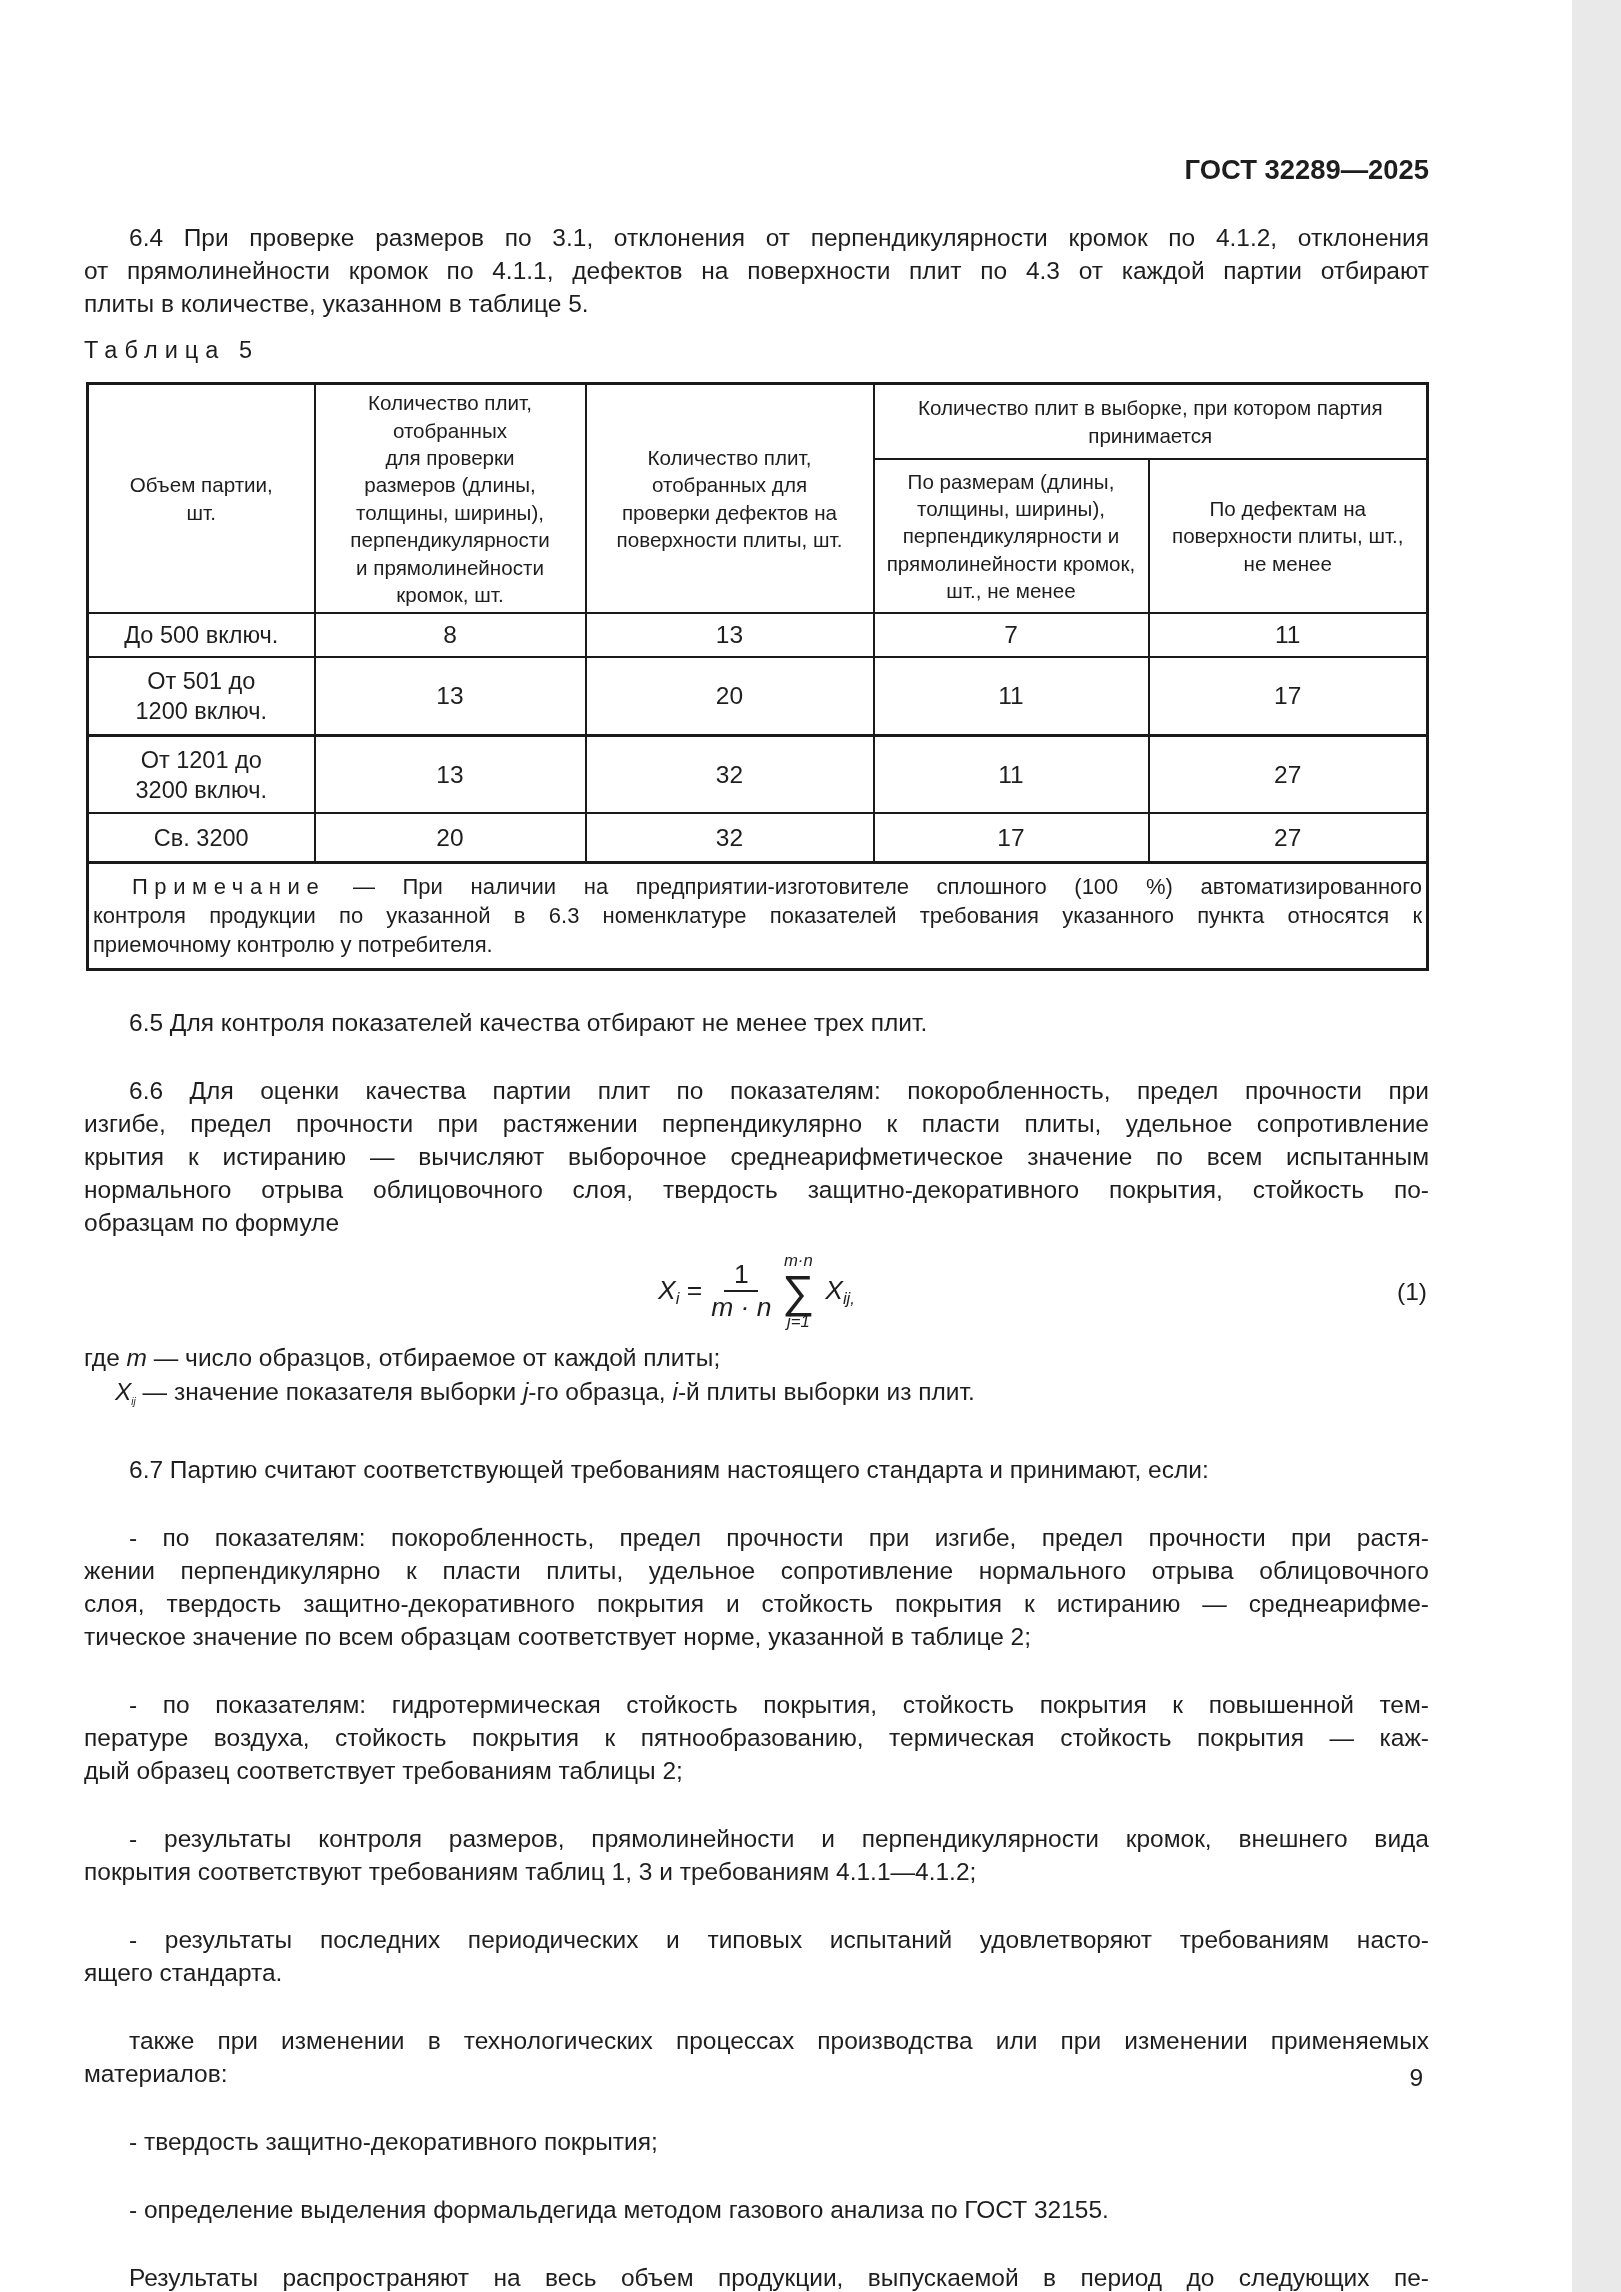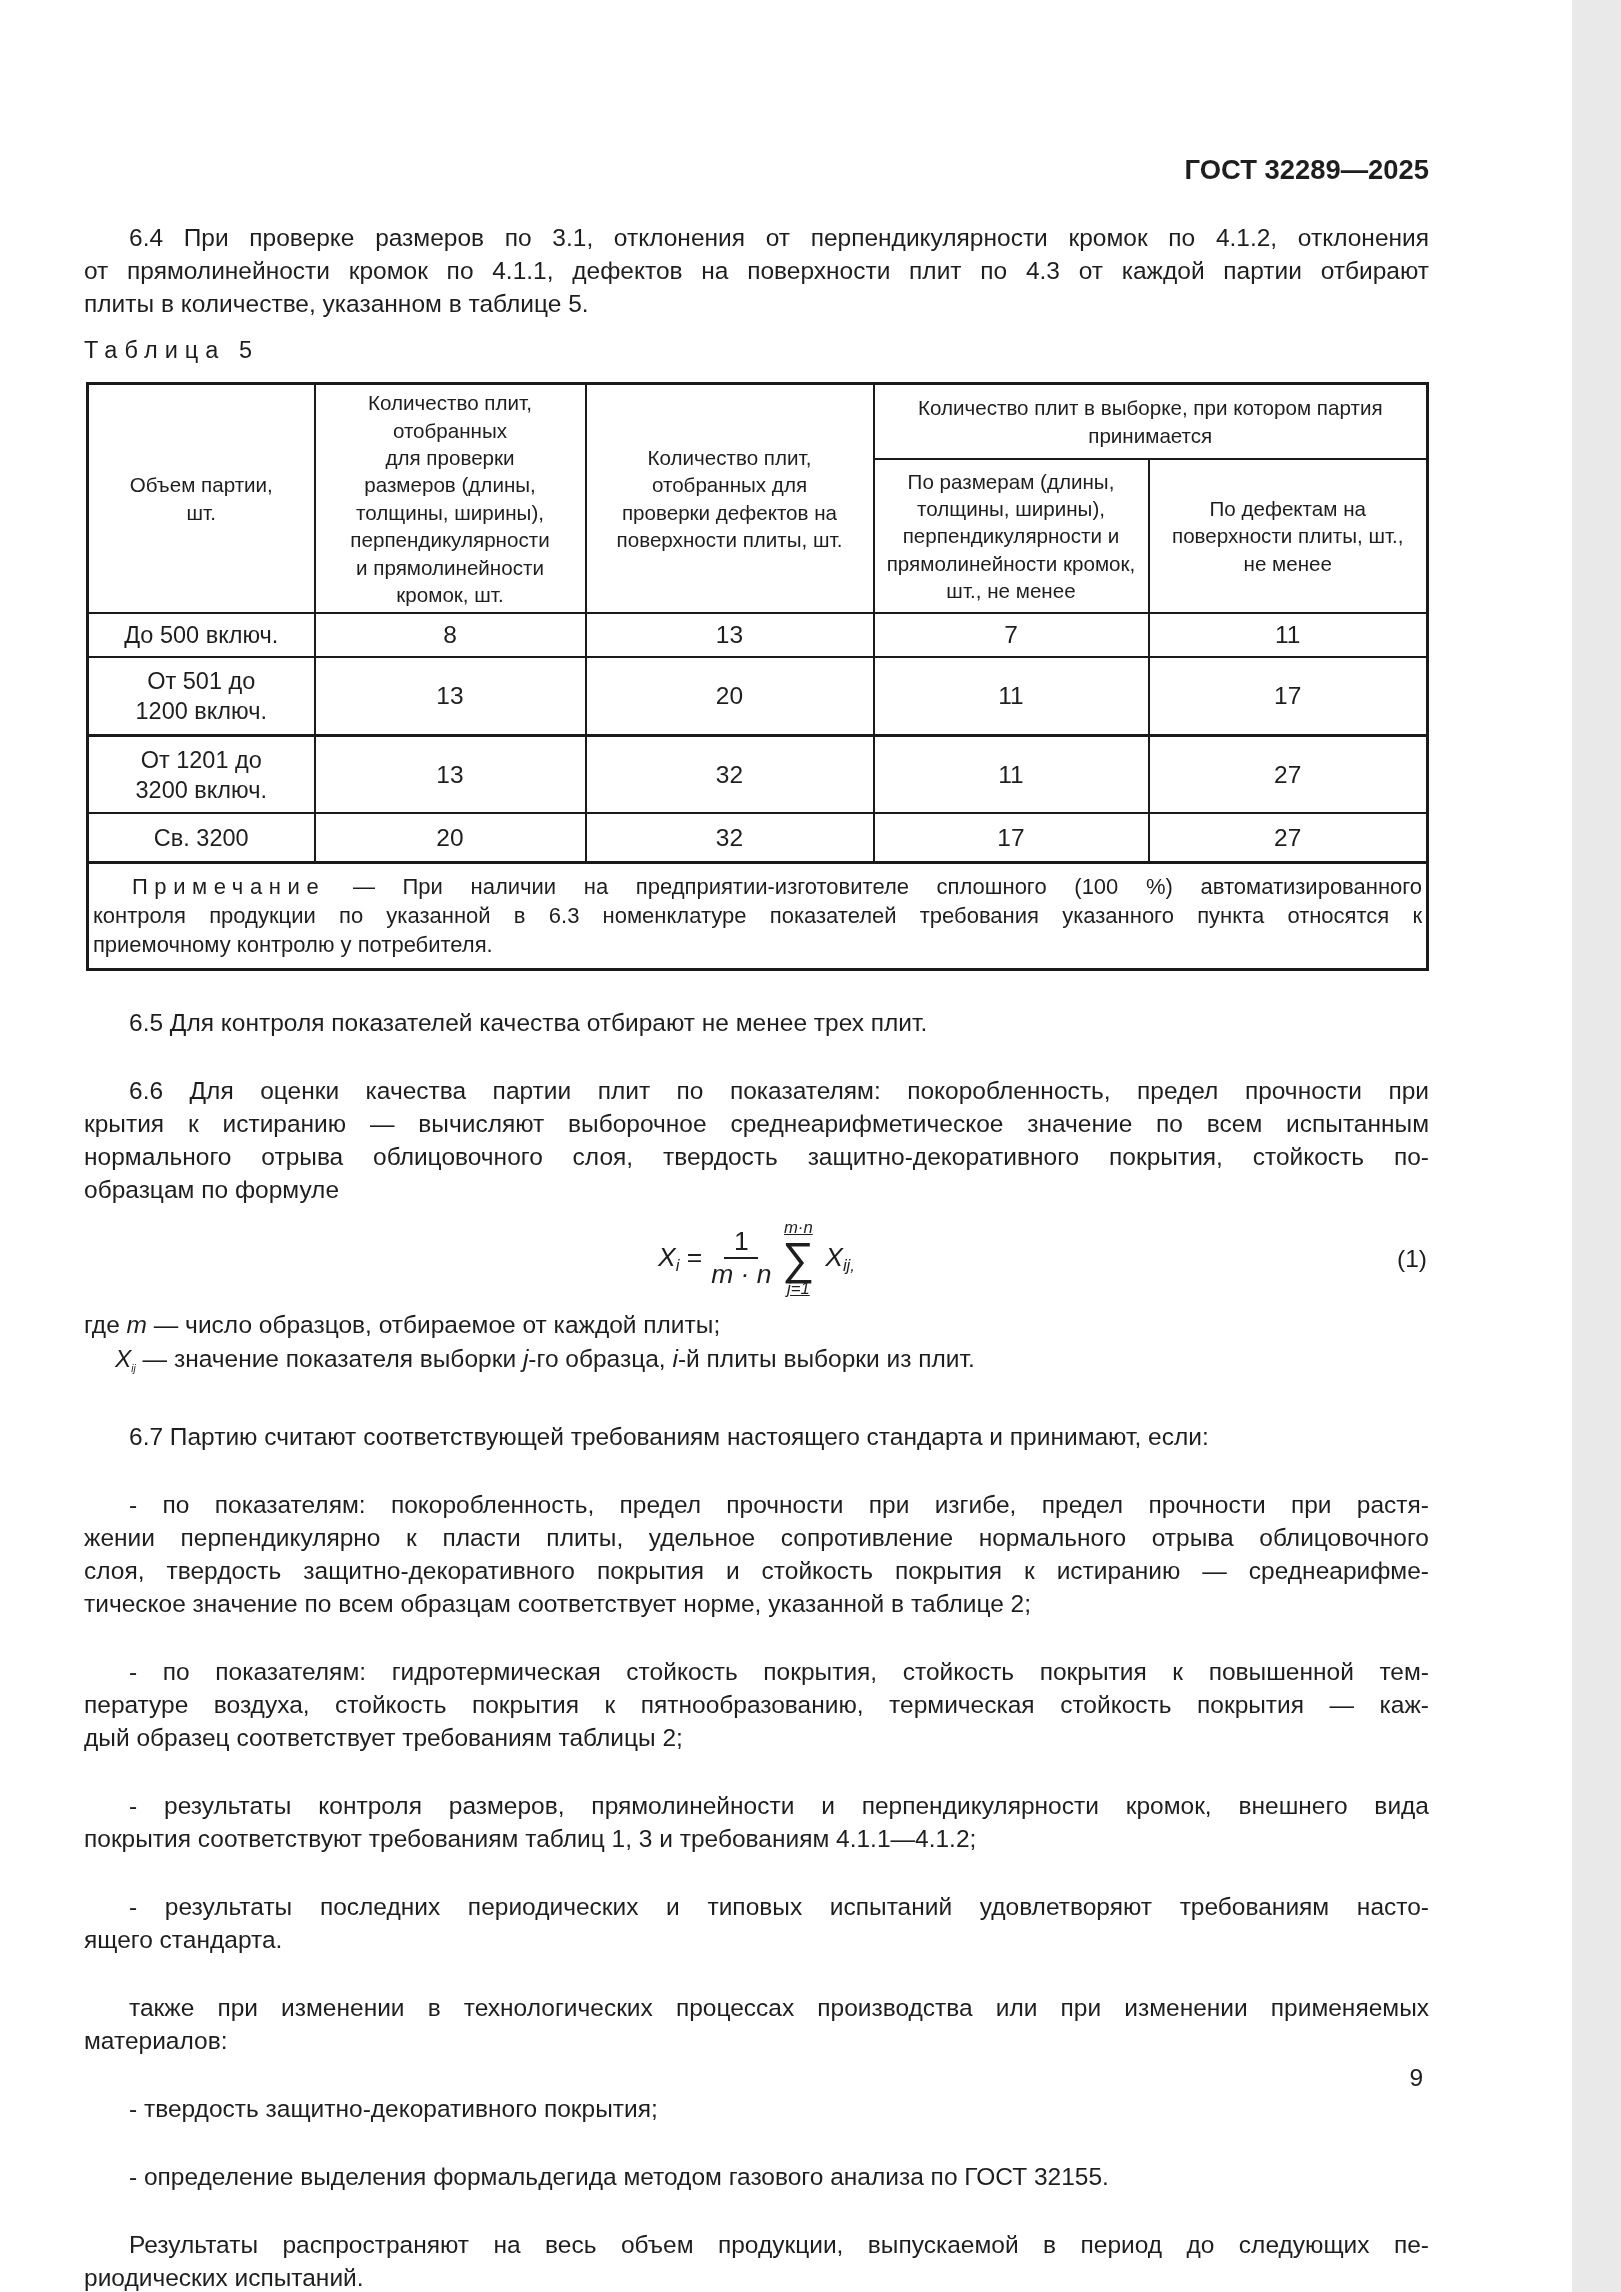--- a/index.html
+++ b/index.html
@@ -76,21 +76,21 @@
     min-height:90px;
     font-size:26.5px;
   }
   .formula { display:flex; align-items:center; gap:8.8px; }
   .fvar { font-style:italic; }
   .formula sub { font-size:16.7px; font-style:italic; vertical-align:-4.9px; letter-spacing:0; }
   .feq { font-style:normal; }
   .frac { display:inline-flex; flex-direction:column; align-items:center; }
   .frac .fnum { display:block; padding:0 9.8px 2px; border-bottom:2.9px solid #1e1e1e; line-height:27.4px; }
   .frac .fden { display:block; font-style:italic; line-height:29px; padding-top:1px; }
-  .fsum { display:inline-flex; flex-direction:column; align-items:center; margin:0 2px;text-decoration:underline; }
+  .fsum { display:inline-flex; flex-direction:column; align-items:center; margin:0 2px; }
   .fsum .flim { font-size:16.7px; font-style:italic; line-height:18.6px; }
   .fsum .sigma { font-size:45px; line-height:43px; font-style:normal; }
   .eq-num { position:absolute; right:2px; top:50%; transform:translateY(-50%); font-size:24.5px; }
 
   
   .def-line { font-size:24.5px; line-height:34px; }
   .def-line .it { font-style:italic; }
   .def-line sub { font-size:10px; font-style:italic; vertical-align:-4.9px; }
   .def-line2 { padding-left:31px; }
 
@@ -207,20 +207,21 @@
           </td>
         </tr>
       </tbody>
     </table>
 
     <div class="para p6_5">
         <div class="tline">6.5 Для контроля показателей качества отбирают не менее трех плит.</div>
       </div>
     <div class="para p6_6">
         <div class="tline">6.6 Для оценки качества партии плит по показателям: покоробленность, предел прочности при</div>
+        <div class="tline">изгибе, предел прочности при растяжении перпендикулярно к пласти плиты, удельное сопротивление</div>
         <div class="tline">крытия к истиранию — вычисляют выборочное среднеарифметическое значение по всем испытанным</div>
         <div class="tline">нормального отрыва облицовочного слоя, твердость защитно-декоративного покрытия, стойкость по-</div>
         <div class="tline">образцам по формуле</div>
       </div>
 
     <div class="formula-row">
       <div class="formula">
         <span><span class="fvar">X</span><sub>i</sub> <span class="feq">=</span></span>
         <span class="frac">
           <span class="fnum">1</span>

